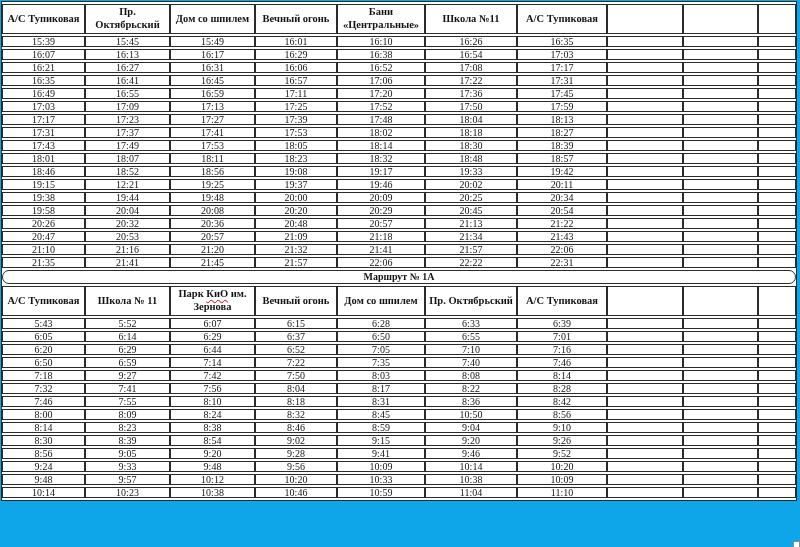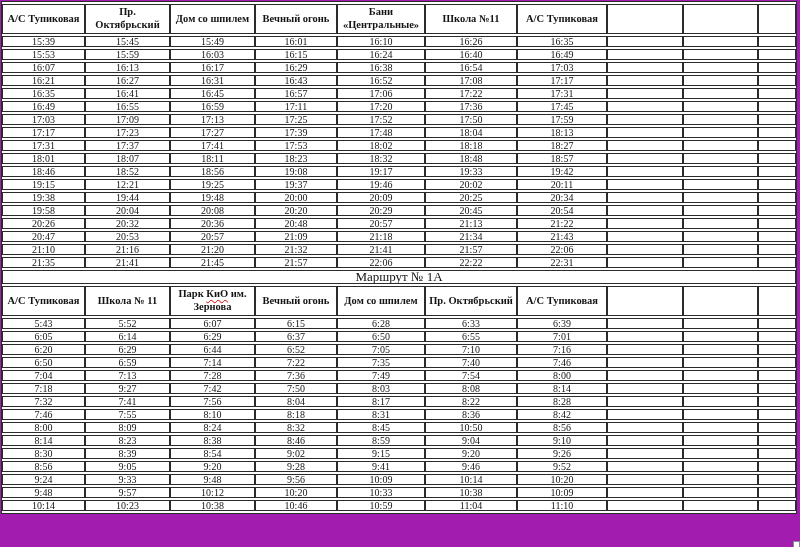--- a/index.html
+++ b/index.html
@@ -1,20 +1,20 @@
 <!DOCTYPE html>
 <html><head>
 <meta charset="utf-8">
 <style>
   html, body { margin: 0; padding: 0; background: #ffffff; }
   .sheet {
     position: relative;
     width: 800px;
     height: 547px;
-    background: #a21caf;
+    background: #0ea5e9;
     font-family: "Liberation Serif", serif;
     color: #141414;
     overflow: hidden;
   }
   table.tt {
     position: absolute;
     left: 1px;
     top: 1px;
     width: 794px;
     table-layout: fixed;
@@ -38,24 +38,25 @@
     line-height: 1.2;
     height: 28px;
   }
   table.tt td.time {
     font-size: 10px;
     line-height: 9px;
     height: 9px;
     white-space: nowrap;
   }
   tr.title-row td {
-    font-weight: normal;
-    font-size: 13px;
+    font-weight: bold;
+    font-size: 10px;
     line-height: 12px;
     height: 12px;
+    border-radius: 7px;
   }
   .squiggle {
     text-decoration: underline;
     text-decoration-style: wavy;
     text-decoration-color: #e00000;
     text-decoration-thickness: 1px;
     text-underline-offset: 2px;
   }
   .resize-handle {
     position: absolute;
@@ -107,48 +108,36 @@
           <td class="time">15:49</td>
           <td class="time">16:01</td>
           <td class="time">16:10</td>
           <td class="time">16:26</td>
           <td class="time">16:35</td>
           <td class="time"></td>
           <td class="time"></td>
           <td class="time"></td>
         </tr>
         <tr>
-          <td class="time">15:53</td>
-          <td class="time">15:59</td>
-          <td class="time">16:03</td>
-          <td class="time">16:15</td>
-          <td class="time">16:24</td>
-          <td class="time">16:40</td>
-          <td class="time">16:49</td>
-          <td class="time"></td>
-          <td class="time"></td>
-          <td class="time"></td>
-        </tr>
-        <tr>
           <td class="time">16:07</td>
           <td class="time">16:13</td>
           <td class="time">16:17</td>
           <td class="time">16:29</td>
           <td class="time">16:38</td>
           <td class="time">16:54</td>
           <td class="time">17:03</td>
           <td class="time"></td>
           <td class="time"></td>
           <td class="time"></td>
         </tr>
         <tr>
           <td class="time">16:21</td>
           <td class="time">16:27</td>
           <td class="time">16:31</td>
-          <td class="time">16:43</td>
+          <td class="time">16:06</td>
           <td class="time">16:52</td>
           <td class="time">17:08</td>
           <td class="time">17:17</td>
           <td class="time"></td>
           <td class="time"></td>
           <td class="time"></td>
         </tr>
         <tr>
           <td class="time">16:35</td>
           <td class="time">16:41</td>
@@ -198,20 +187,32 @@
           <td class="time"></td>
         </tr>
         <tr>
           <td class="time">17:31</td>
           <td class="time">17:37</td>
           <td class="time">17:41</td>
           <td class="time">17:53</td>
           <td class="time">18:02</td>
           <td class="time">18:18</td>
           <td class="time">18:27</td>
+          <td class="time"></td>
+          <td class="time"></td>
+          <td class="time"></td>
+        </tr>
+        <tr>
+          <td class="time">17:43</td>
+          <td class="time">17:49</td>
+          <td class="time">17:53</td>
+          <td class="time">18:05</td>
+          <td class="time">18:14</td>
+          <td class="time">18:30</td>
+          <td class="time">18:39</td>
           <td class="time"></td>
           <td class="time"></td>
           <td class="time"></td>
         </tr>
         <tr>
           <td class="time">18:01</td>
           <td class="time">18:07</td>
           <td class="time">18:11</td>
           <td class="time">18:23</td>
           <td class="time">18:32</td>
@@ -383,32 +384,20 @@
           <td class="time">7:14</td>
           <td class="time">7:22</td>
           <td class="time">7:35</td>
           <td class="time">7:40</td>
           <td class="time">7:46</td>
           <td class="time"></td>
           <td class="time"></td>
           <td class="time"></td>
         </tr>
         <tr>
-          <td class="time">7:04</td>
-          <td class="time">7:13</td>
-          <td class="time">7:28</td>
-          <td class="time">7:36</td>
-          <td class="time">7:49</td>
-          <td class="time">7:54</td>
-          <td class="time">8:00</td>
-          <td class="time"></td>
-          <td class="time"></td>
-          <td class="time"></td>
-        </tr>
-        <tr>
           <td class="time">7:18</td>
           <td class="time">9:27</td>
           <td class="time">7:42</td>
           <td class="time">7:50</td>
           <td class="time">8:03</td>
           <td class="time">8:08</td>
           <td class="time">8:14</td>
           <td class="time"></td>
           <td class="time"></td>
           <td class="time"></td>

